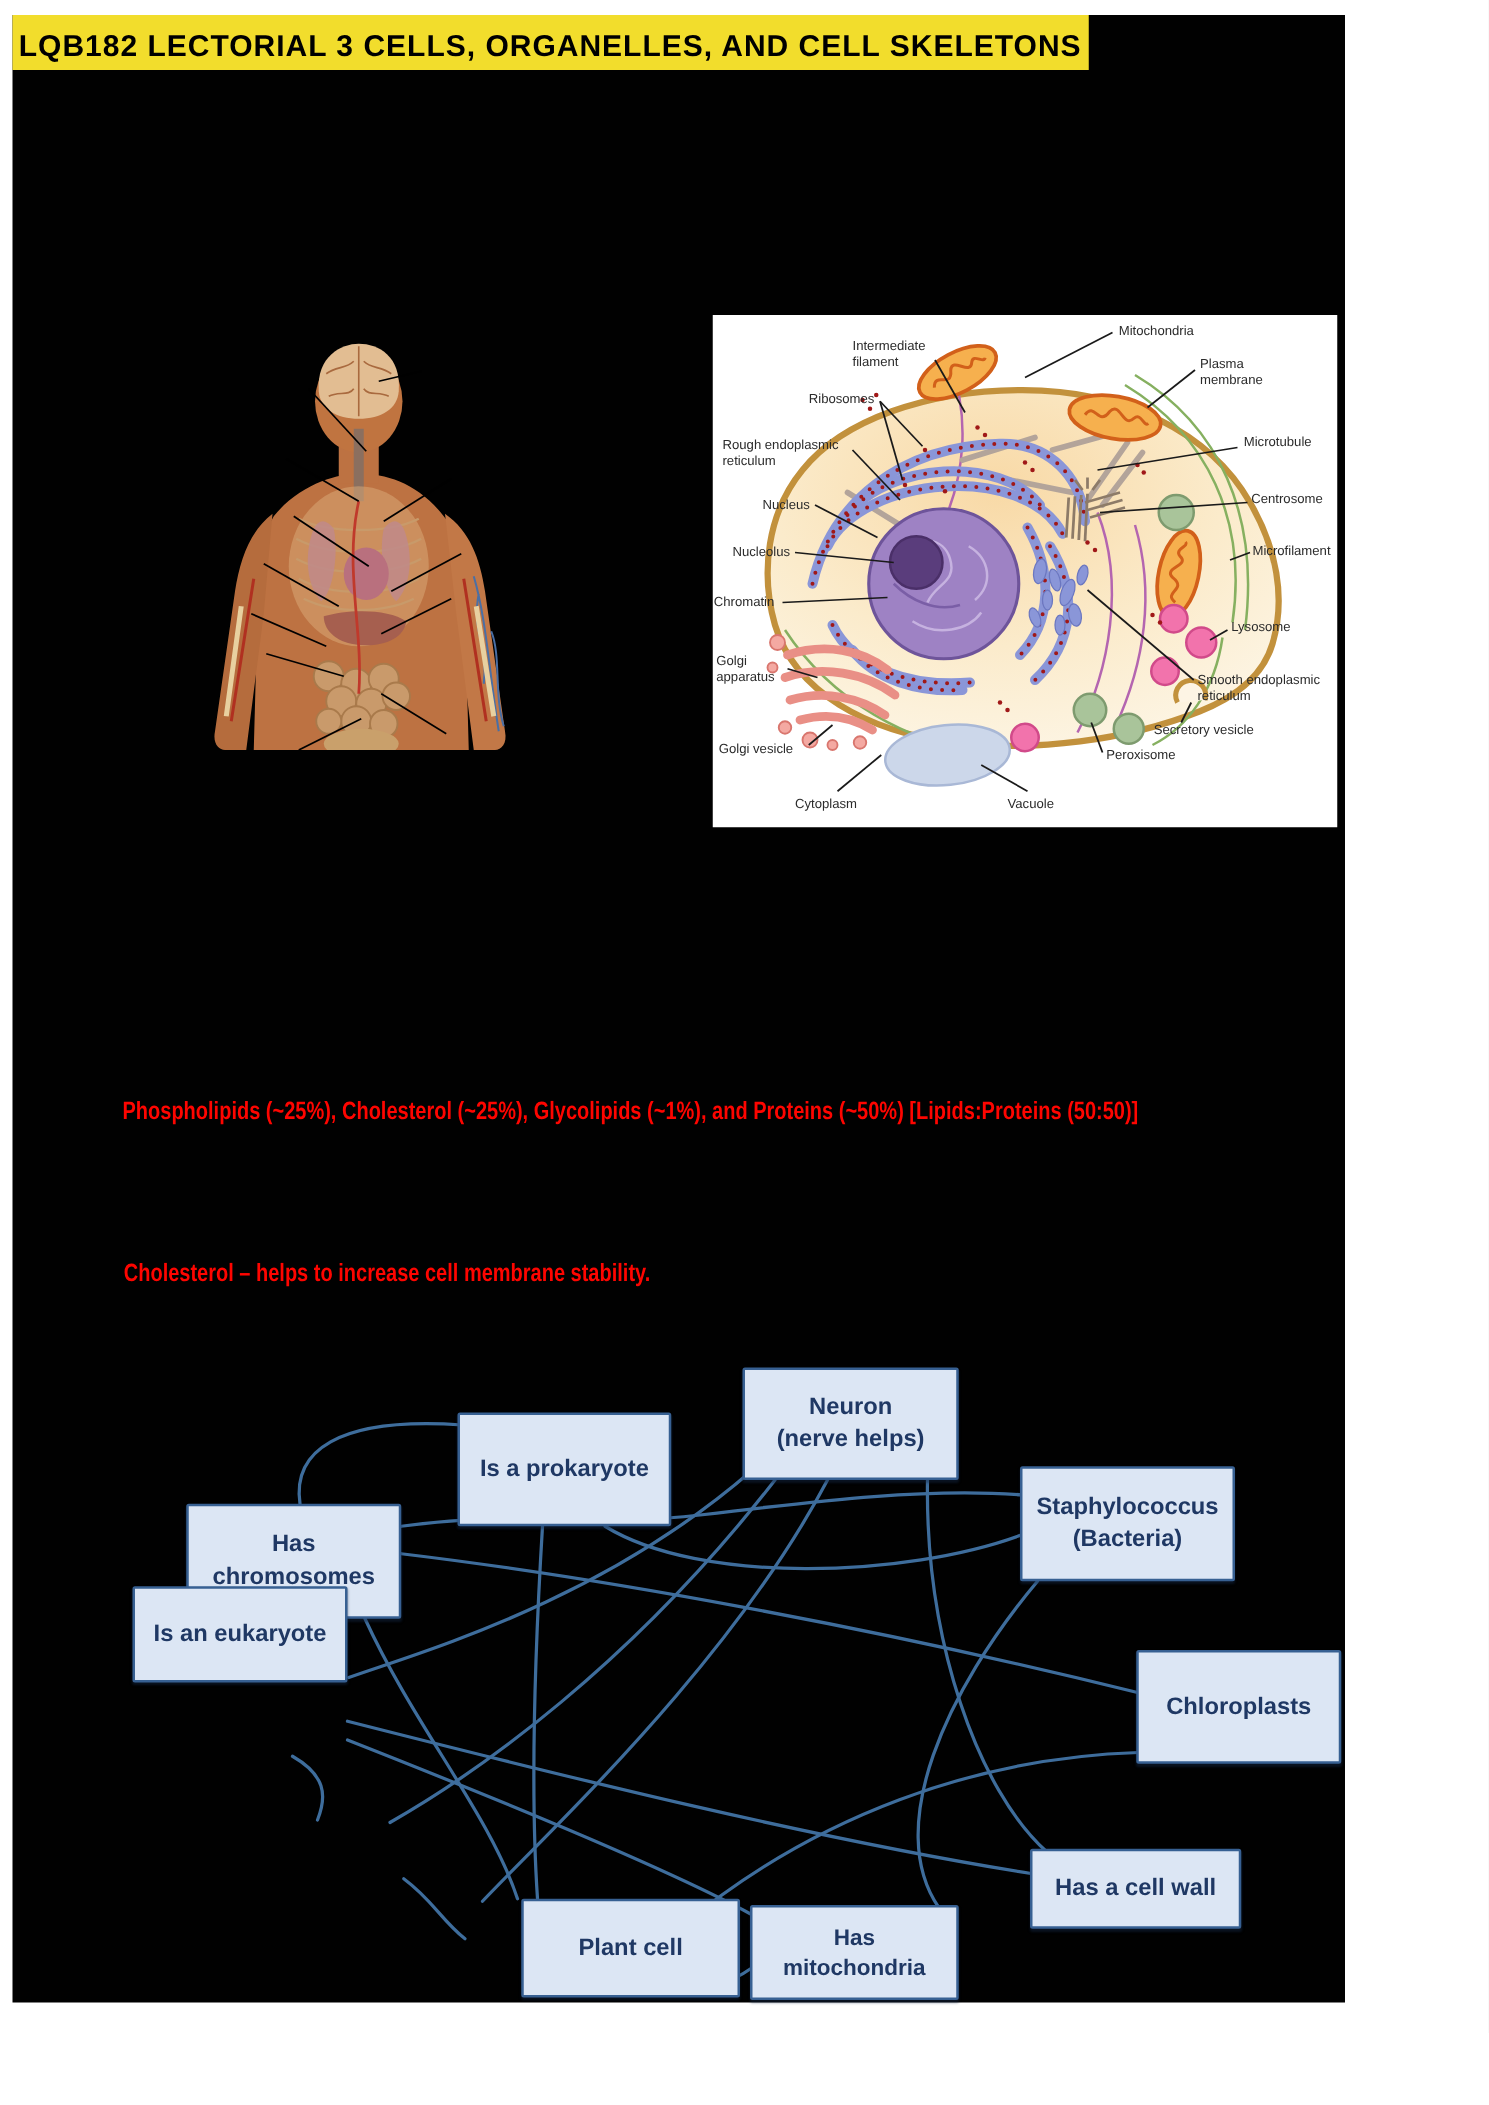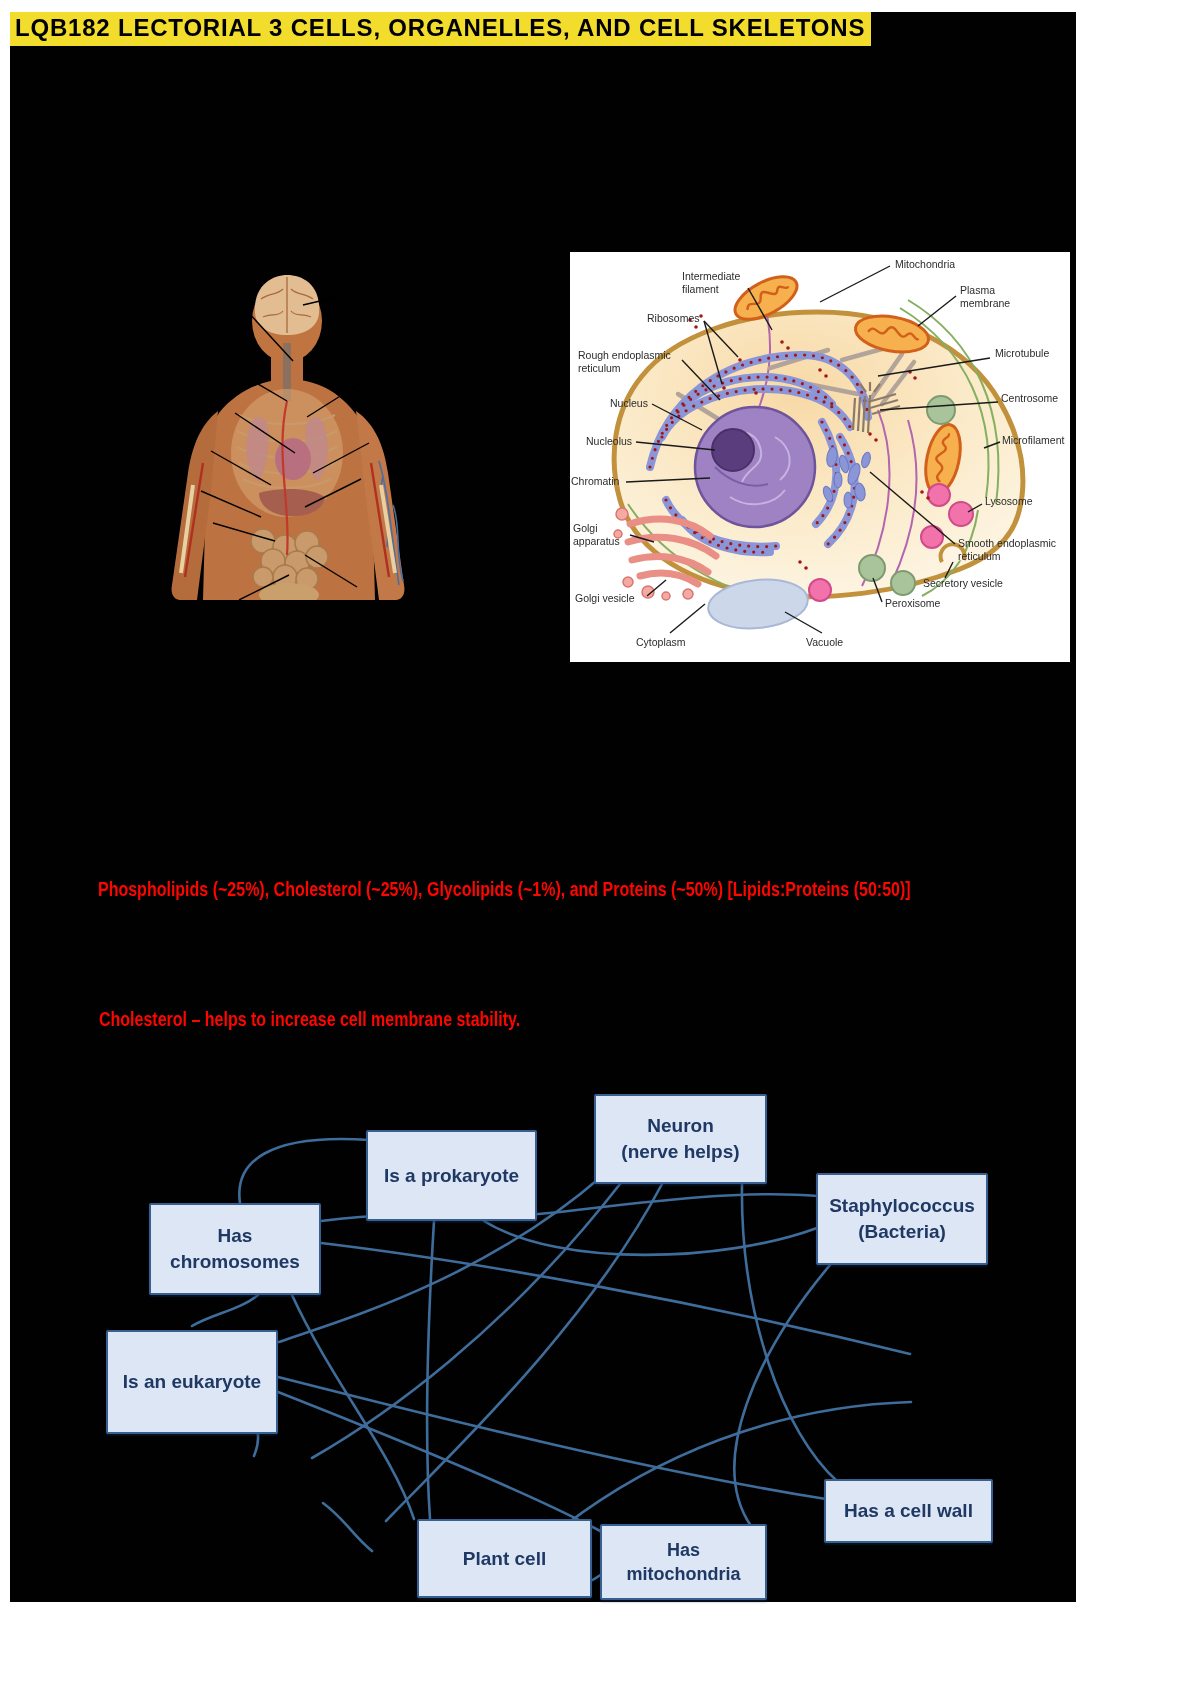--- a/index.html
+++ b/index.html
@@ -1,21 +1,21 @@
 <!DOCTYPE html>
 <html><head>
 <meta charset="utf-8">
 <style>
   html,body{margin:0;padding:0;background:#ffffff;}
   .canvas{position:relative;width:1191px;height:1684px;background:#ffffff;overflow:hidden;
           font-family:"Liberation Sans",sans-serif;}
   .page-black{position:absolute;left:10px;top:12px;width:1066px;height:1590px;background:#010101;}
   .doc-title{position:absolute;left:10px;top:12px;white-space:nowrap;}
   .doc-title .hl{display:inline-block;background:#F2DD2C;color:#000;
-      font-weight:bold;font-size:24px;letter-spacing:.8px;padding:2px 6px 4px 5px;}
+      font-weight:bold;font-size:24px;letter-spacing:.8px;padding:12px 6px 4px 5px;}
   .red-note{position:absolute;color:#FE0500;font-weight:bold;font-size:20px;white-space:nowrap;
       transform:scaleX(.8);transform-origin:left top;letter-spacing:0;}
   #red1{left:98px;top:878px;}
   #red2{left:99px;top:1008px;}
   .figure-abs{position:absolute;}
   svg text{font-family:"Liberation Sans",sans-serif;}
   .cell-label{font-size:10.5px;fill:#2b2b2b;}
   .leader{stroke:#1a1a1a;stroke-width:1.4;fill:none;}
   .connectors{position:absolute;left:0;top:0;pointer-events:none;}
   .connectors path{fill:none;stroke:#3E6D9C;stroke-width:2.6;stroke-linecap:round;}
@@ -328,22 +328,25 @@
     <span>Staphylococcus</span>
       <span>(Bacteria)</span>
   </div>
   <div class="cbox" style="left:366px;top:1130px;width:171px;height:91px;">
     <span>Is a prokaryote</span>
   </div>
   <div class="cbox" style="left:149px;top:1203px;width:172px;height:92px;">
     <span>Has</span>
       <span>chromosomes</span>
   </div>
-  <div class="cbox" style="left:106px;top:1330px;width:172px;height:104px;align-items:center;">
+  <div class="cbox" style="left:106px;top:1269px;width:172px;height:77px;align-items:center;">
     <span>Is an eukaryote</span>
+  </div>
+  <div class="cbox" style="left:909px;top:1320px;width:164px;height:91px;">
+    <span>Chloroplasts</span>
   </div>
   <div class="cbox" style="left:369px;top:1519px;width:175px;height:79px;margin-left:48px;">
     <span>Plant cell</span>
   </div>
   <div class="cbox" style="left:600px;top:1524px;width:167px;height:76px;font-size:18px;">
     <span>Has</span>
       <span>mitochondria</span>
   </div>
   <div class="cbox" style="left:824px;top:1479px;width:169px;height:64px;">
     <span>Has a cell wall</span>

